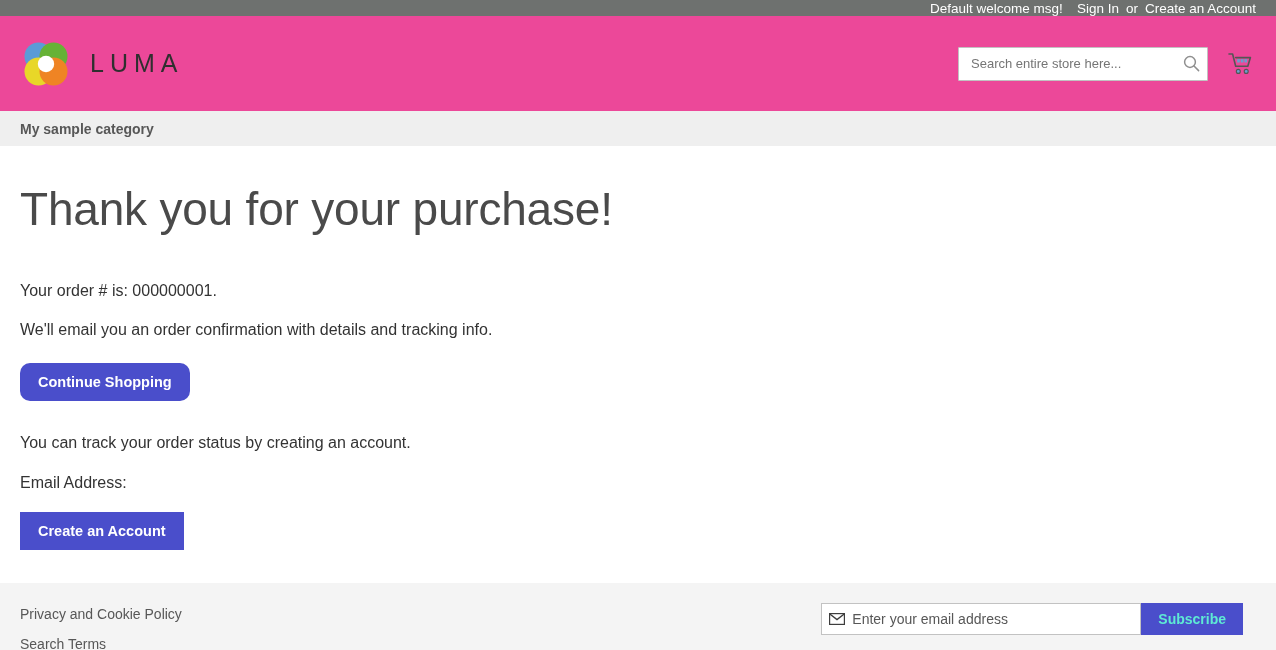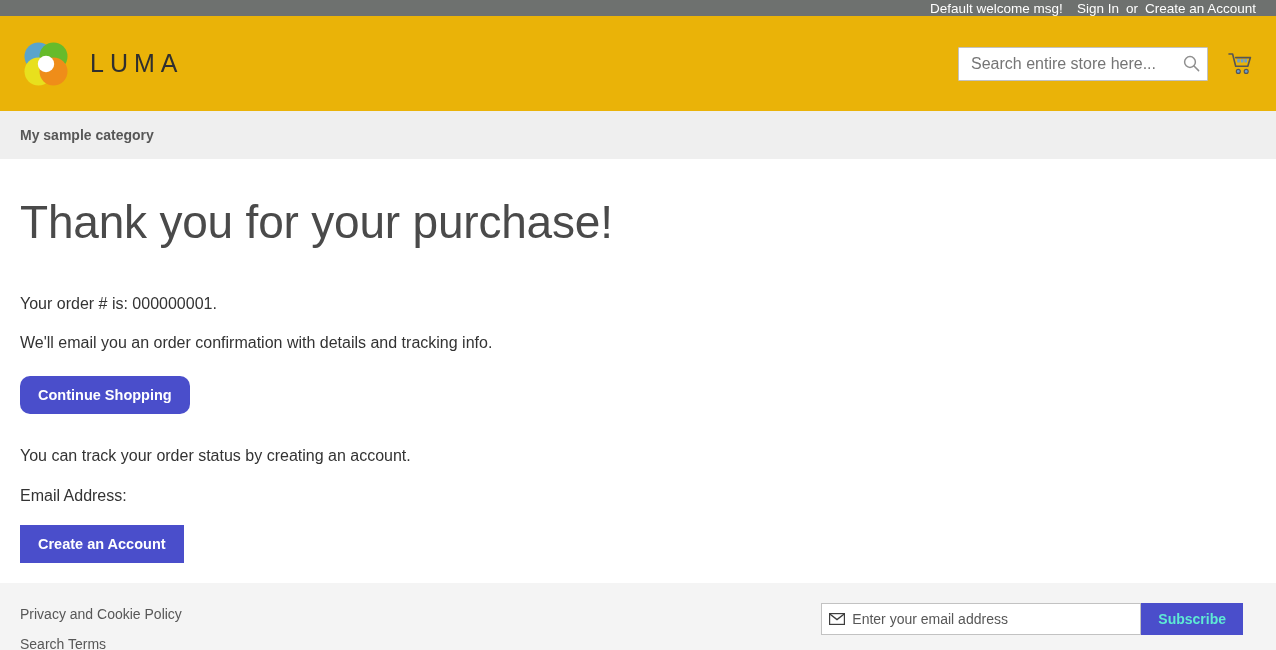--- a/index.html
+++ b/index.html
@@ -40,21 +40,21 @@
   }
   .top-panel .sep {
     color: #ffffff;
     font-size: 13.5px;
     margin: 12px 7px;
   }
 
   
   .header {
     height: 95px;
-    background: #eab308;
+    background: #ec4899;
     display: flex;
     align-items: center;
     position: relative;
     box-sizing: border-box;
     padding: 0 20px;
   }
   .logo {
     display: flex;
     align-items: center;
     gap: 18px;
@@ -85,21 +85,21 @@
     width: 250px;
     height: 34px;
   }
   .search-input {
     width: 100%;
     height: 100%;
     box-sizing: border-box;
     border: 1px solid #c2c2c2;
     background: #ffffff;
     font-family: "Liberation Sans", sans-serif;
-    font-size: 16px;
+    font-size: 13px;
     color: #333333;
     padding: 0 34px 0 12px;
     outline: none;
     border-radius: 1px;
   }
   .search-input::placeholder { color: #757575; }
   .search-btn {
     position: absolute;
     right: 4px;
     top: 50%;
@@ -119,21 +119,21 @@
     height: 32px;
     display: flex;
     align-items: center;
     justify-content: center;
     text-decoration: none;
   }
 
   
   .nav-strip {
     background: #efefef;
-    height: 48px;
+    height: 35px;
     display: flex;
     align-items: center;
     padding: 15px 20px;
     box-sizing: border-box;
   }
   .nav-strip a {
     font-size: 14px;
     font-weight: bold;
     color: #575757;
     text-decoration: none;

